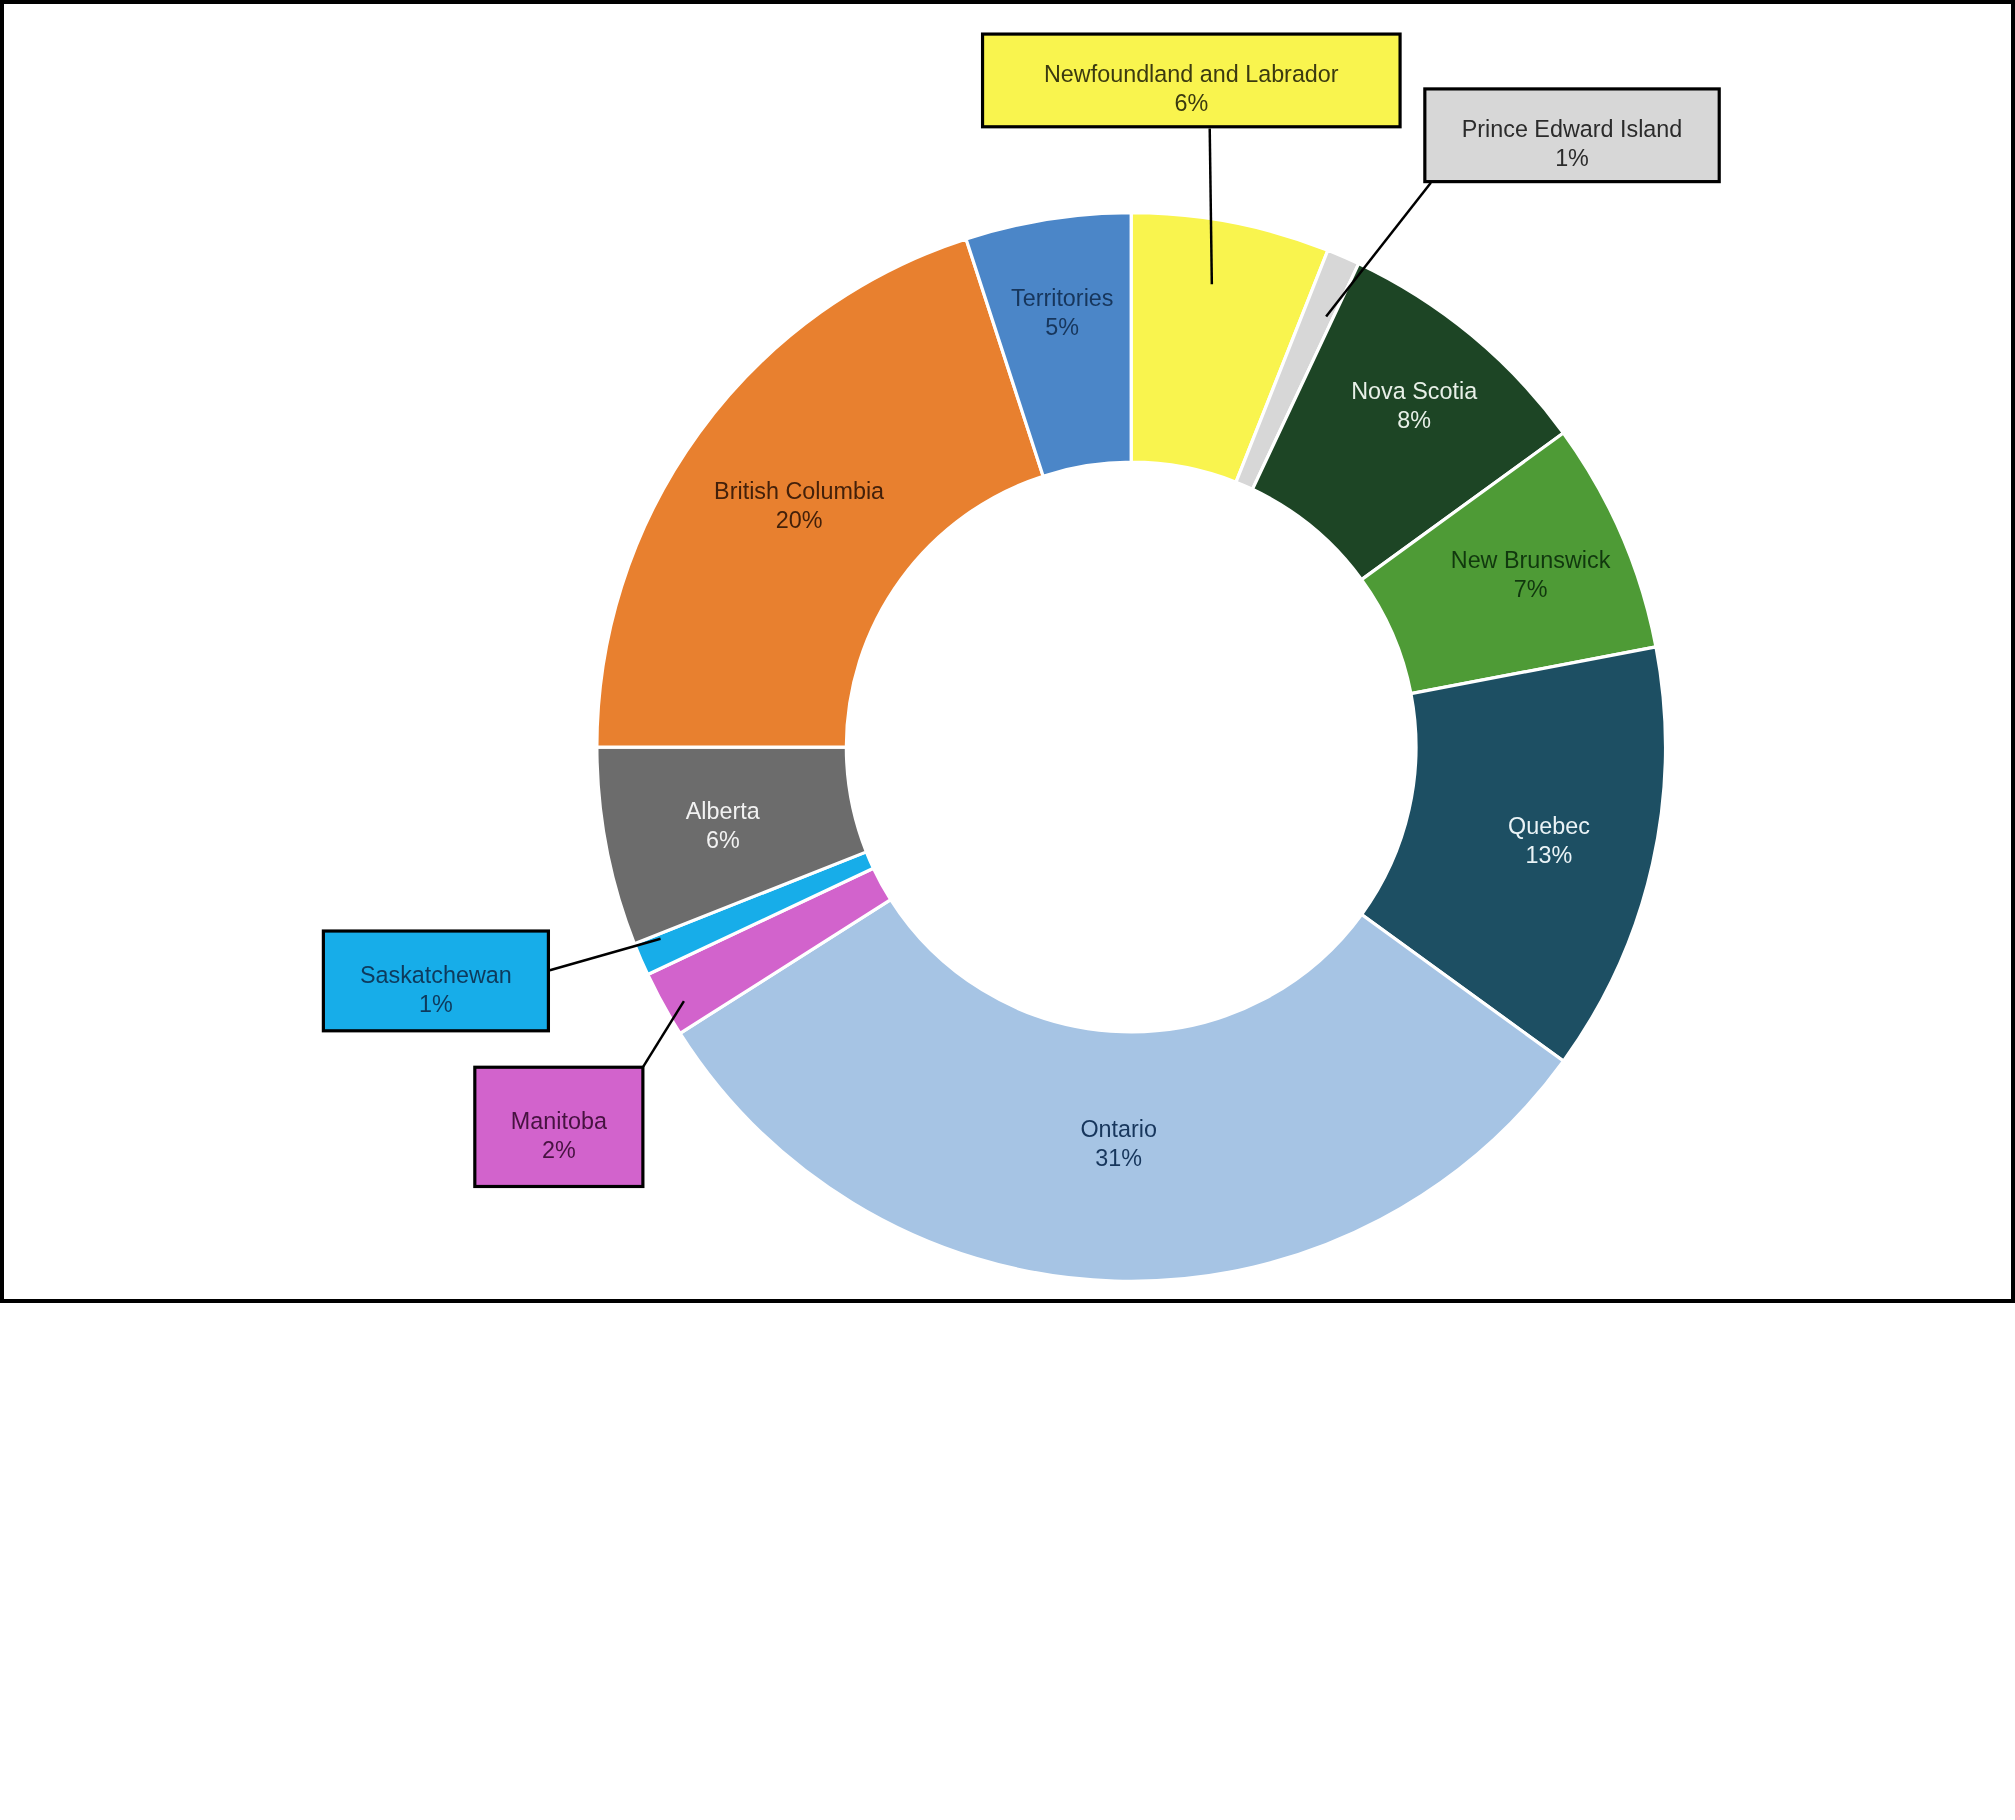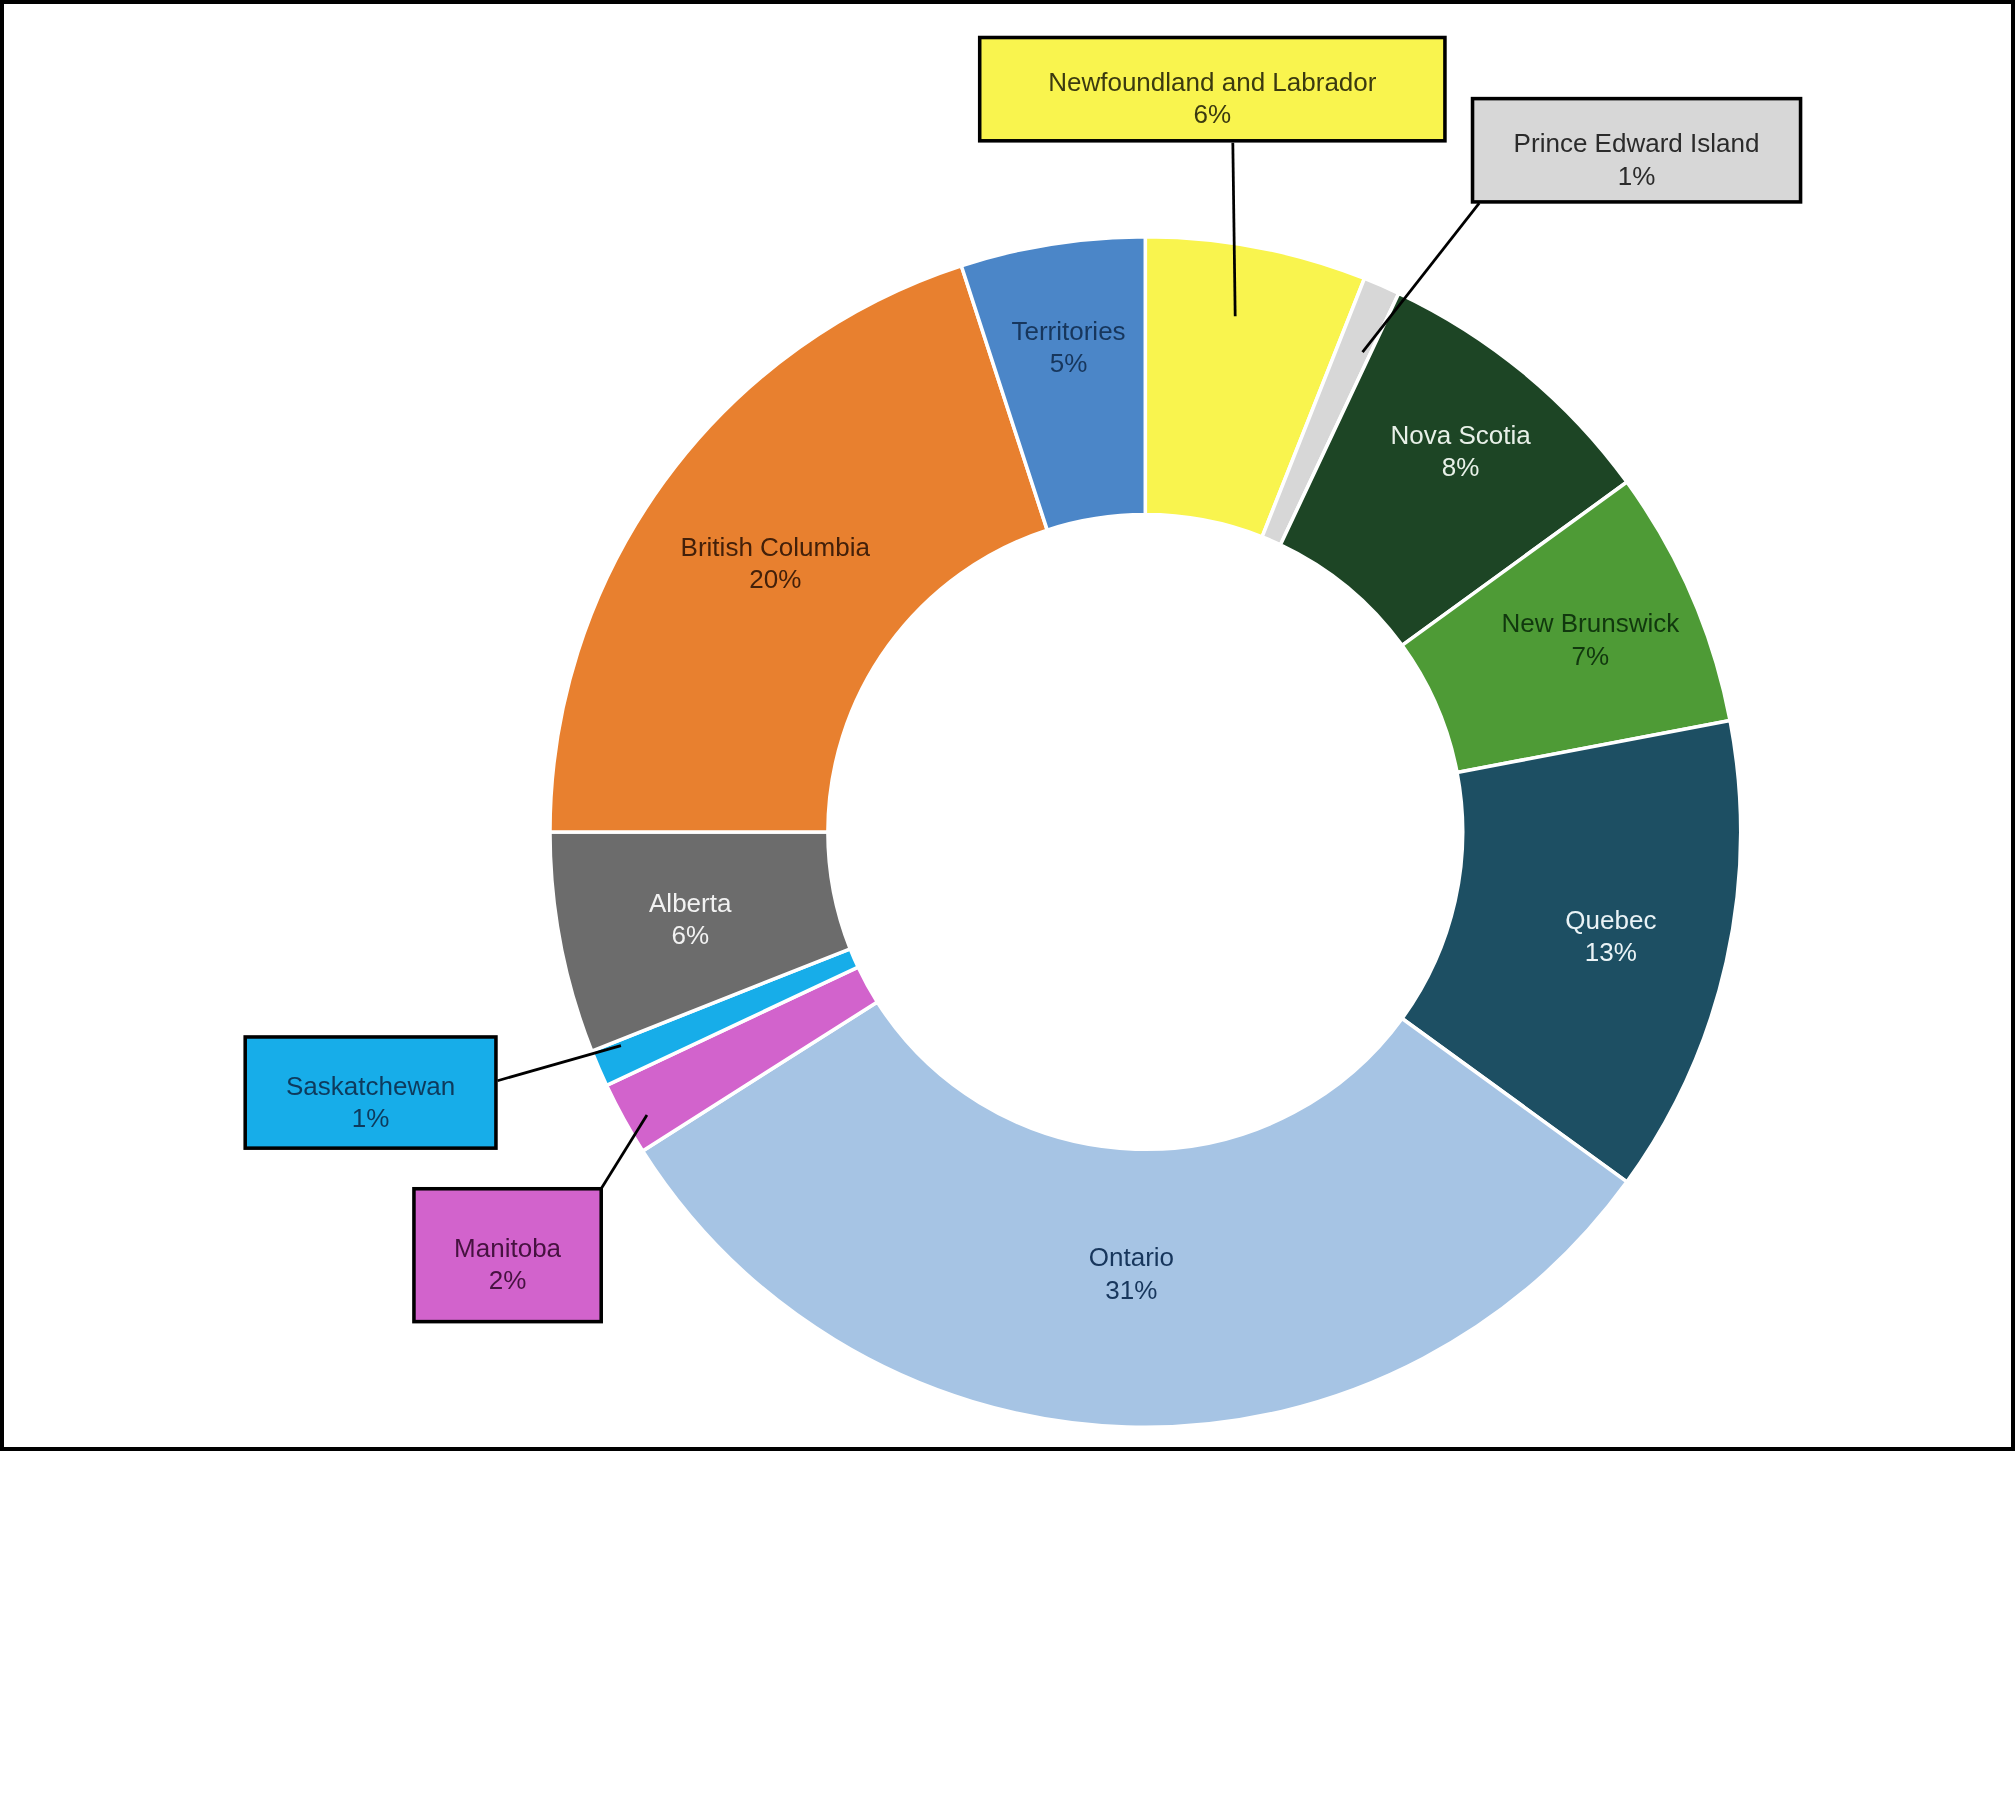--- a/index.html
+++ b/index.html
@@ -4,21 +4,21 @@
 <style>
   html, body {
     margin: 0;
     padding: 0;
     background: #ffffff;
     font-family: "Liberation Sans", sans-serif;
   }
   .chart-canvas {
     position: relative;
     width: 2015px;
-    height: 1451px;
+    height: 1303px;
     box-sizing: border-box;
     border: 4px solid #000000;
     background: #ffffff;
     overflow: hidden;
   }
   .chart-canvas svg {
     position: absolute;
     inset: 0;
     width: 100%;
     height: 100%;

